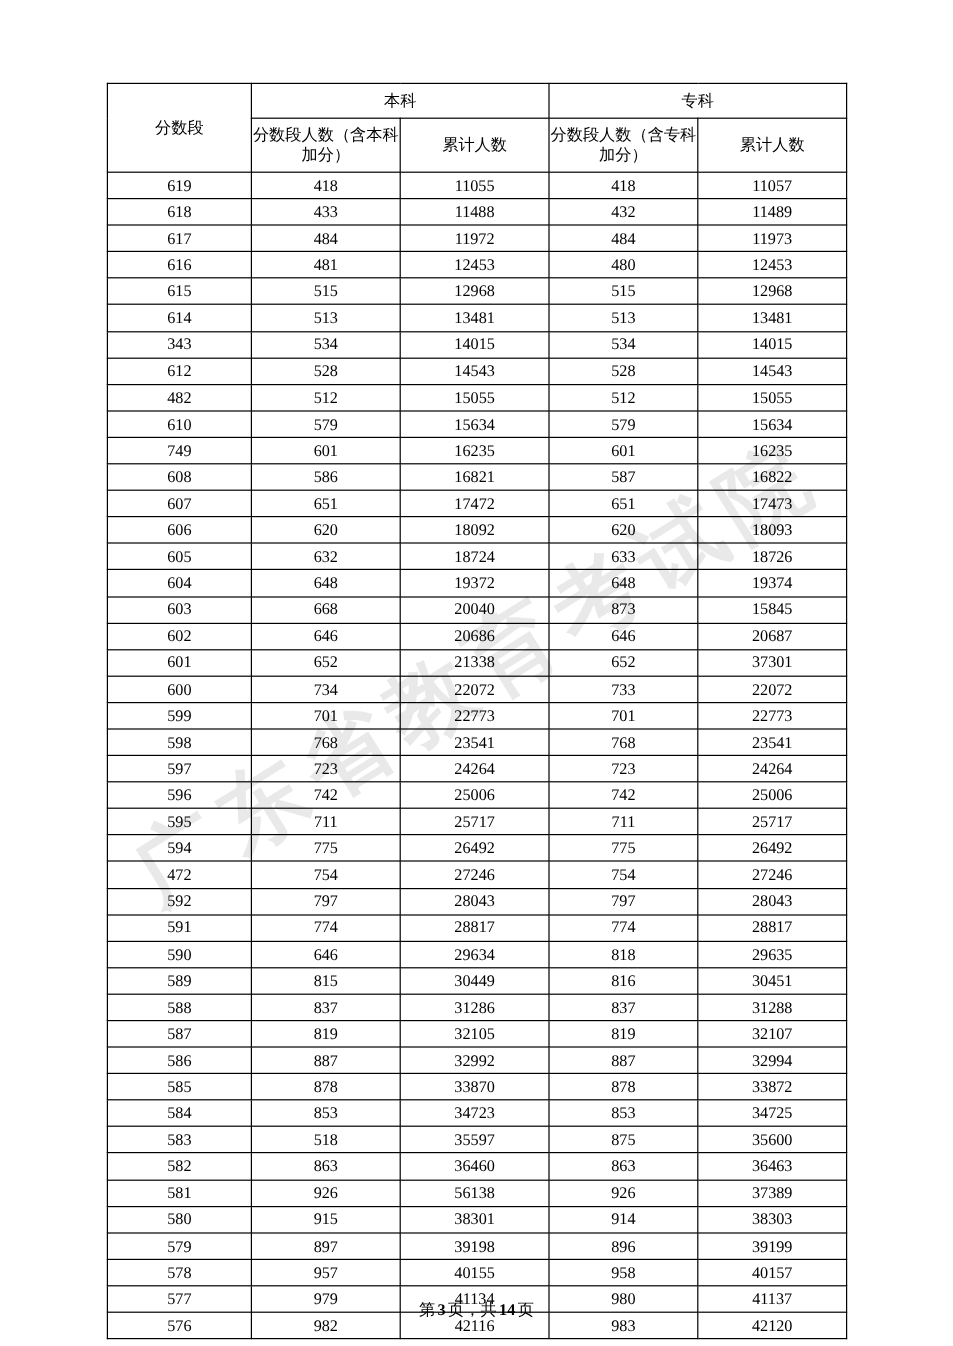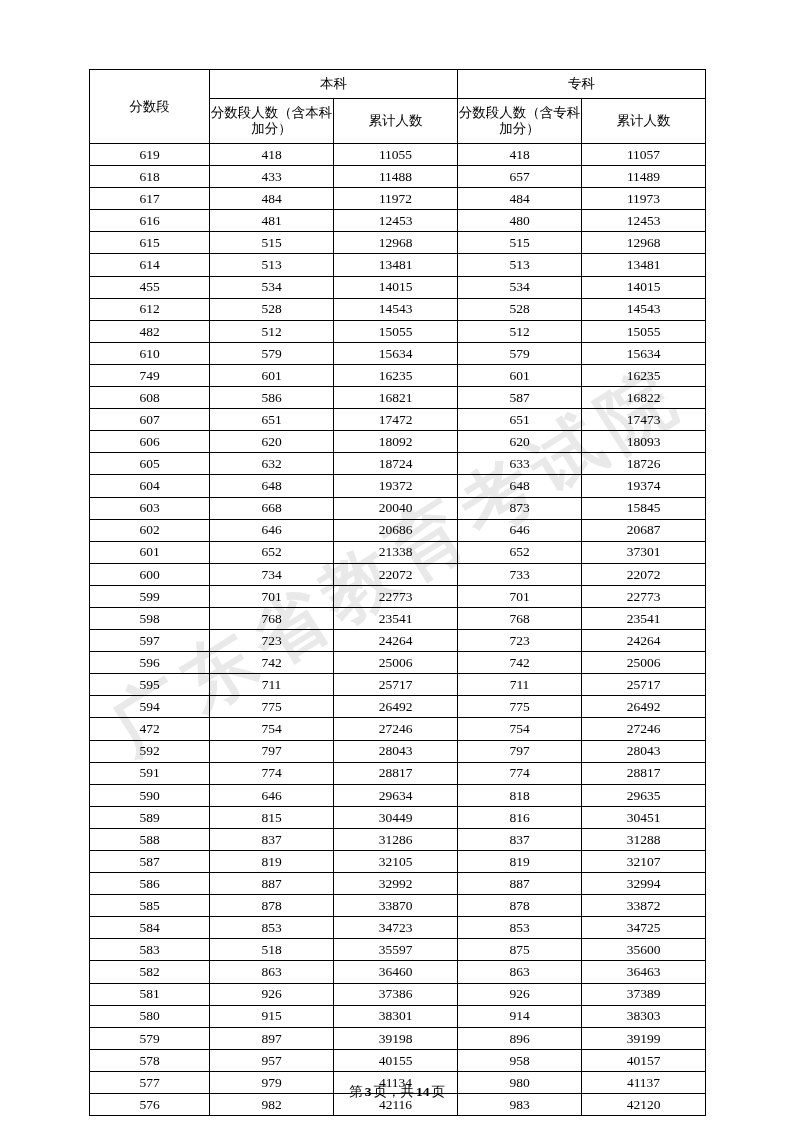--- a/index.html
+++ b/index.html
@@ -126,21 +126,21 @@
             <td>619</td>
             <td>418</td>
             <td>11055</td>
             <td>418</td>
             <td>11057</td>
           </tr>
           <tr>
             <td>618</td>
             <td>433</td>
             <td>11488</td>
-            <td>657</td>
+            <td>432</td>
             <td>11489</td>
           </tr>
           <tr>
             <td>617</td>
             <td>484</td>
             <td>11972</td>
             <td>484</td>
             <td>11973</td>
           </tr>
           <tr>
@@ -158,21 +158,21 @@
             <td>12968</td>
           </tr>
           <tr>
             <td>614</td>
             <td>513</td>
             <td>13481</td>
             <td>513</td>
             <td>13481</td>
           </tr>
           <tr>
-            <td>455</td>
+            <td>343</td>
             <td>534</td>
             <td>14015</td>
             <td>534</td>
             <td>14015</td>
           </tr>
           <tr>
             <td>612</td>
             <td>528</td>
             <td>14543</td>
             <td>528</td>
@@ -384,21 +384,21 @@
           <tr>
             <td>582</td>
             <td>863</td>
             <td>36460</td>
             <td>863</td>
             <td>36463</td>
           </tr>
           <tr>
             <td>581</td>
             <td>926</td>
-            <td>37386</td>
+            <td>56138</td>
             <td>926</td>
             <td>37389</td>
           </tr>
           <tr>
             <td>580</td>
             <td>915</td>
             <td>38301</td>
             <td>914</td>
             <td>38303</td>
           </tr>

